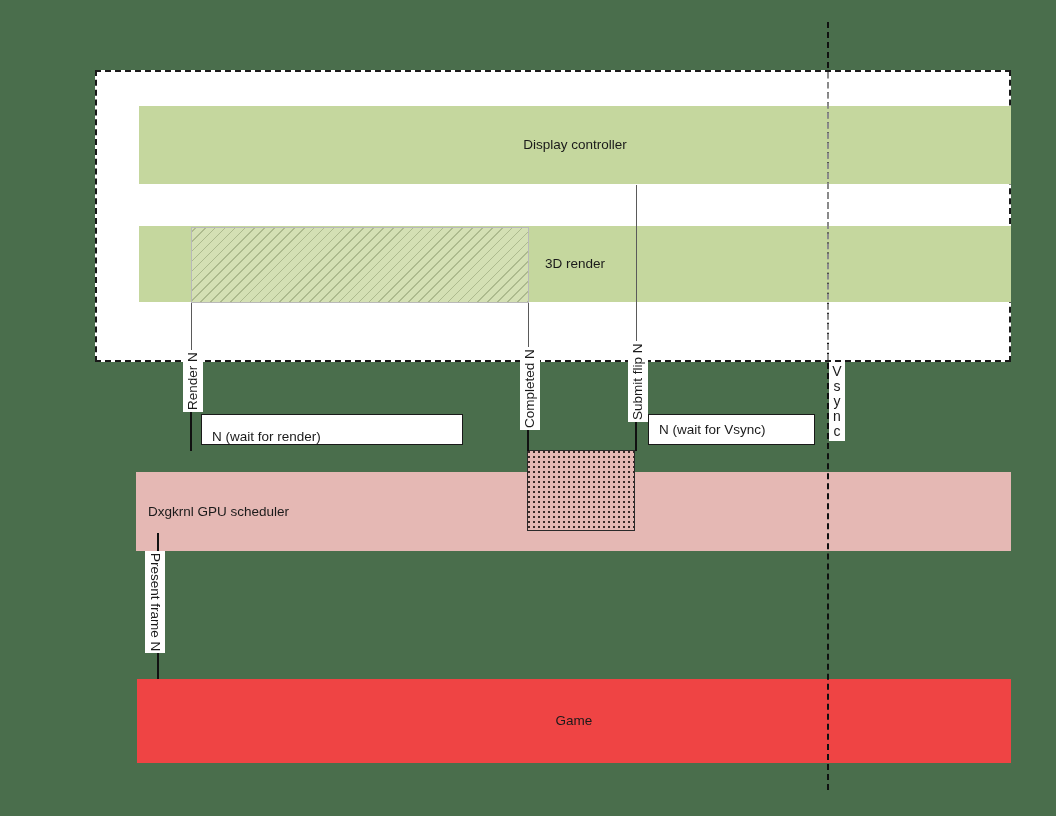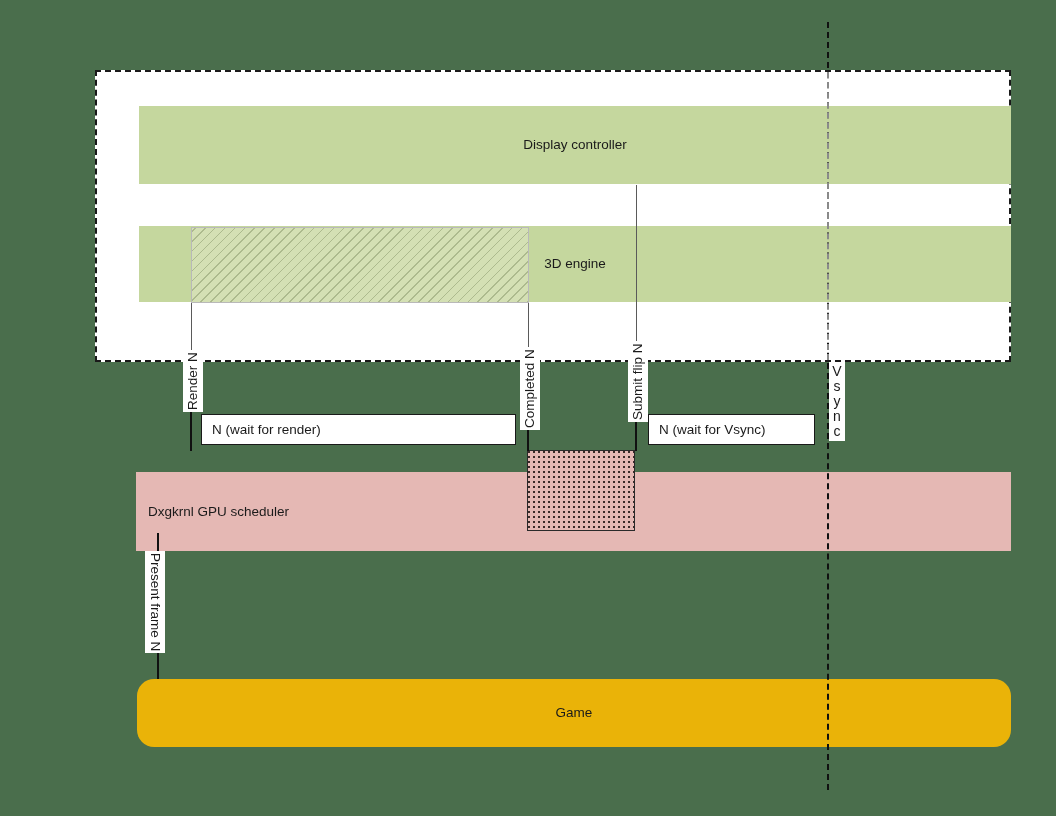--- a/index.html
+++ b/index.html
@@ -76,23 +76,22 @@
     top: 451px;
     width: 875px;
     height: 79px;
     background: #e5b8b4;
     margin-top: 21px;
   }
   .bar-game {
     left: 137px;
     top: 679px;
     width: 874px;
-    height: 68px;
-    background: #eab308;
-    border-radius: 17px;
+    height: 84px;
+    background: #ef4444;
   }
 
   
   .hatch-block {
     position: absolute;
     left: 191px;
     top: 227px;
     width: 338px;
     height: 76px;
     box-sizing: border-box;
@@ -198,21 +197,21 @@
 
 <div id="stage">
 
   <div class="gpu-box"></div>
 
   <div class="lane bar-display">
     <div class="lane-label">Display controller</div>
   </div>
 
   <div class="lane bar-3d">
-    <div class="lane-label">3D engine</div>
+    <div class="lane-label">3D render</div>
   </div>
 
   <div class="hatch-block"></div>
 
   <div class="lane bar-sched">
     <div class="lane-label left">Dxgkrnl GPU scheduler</div>
   </div>
 
   <div class="stipple-block"></div>
 
@@ -236,21 +235,21 @@
   <div class="vlabel down" style="left:165px; top:551px;">Present frame N</div>
 
   <div class="vsync-line"></div>
   <div class="vsync-line-inner"></div>
   <div class="stacked-label" style="left:829px; top:362px;">V
 s
 y
 n
 c</div>
 
-  <div class="state-box" style="left:201px; top:414px; width:315px;">
+  <div class="state-box" style="left:201px; top:414px; width:262px;align-items:flex-end;">
     <span>N (wait for render)</span>
   </div>
 
   <div class="state-box" style="left:648px; top:414px; width:167px;">
     <span>N (wait for Vsync)</span>
   </div>
 
 
 </div>
 

